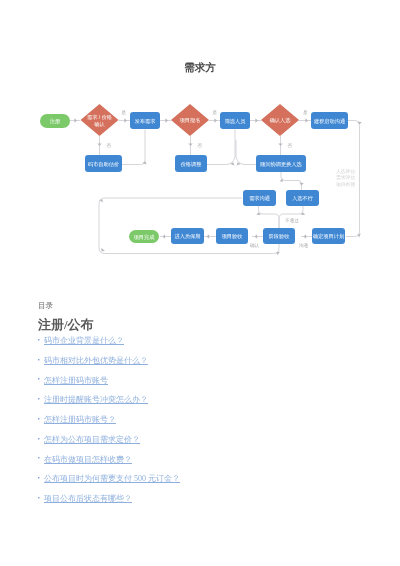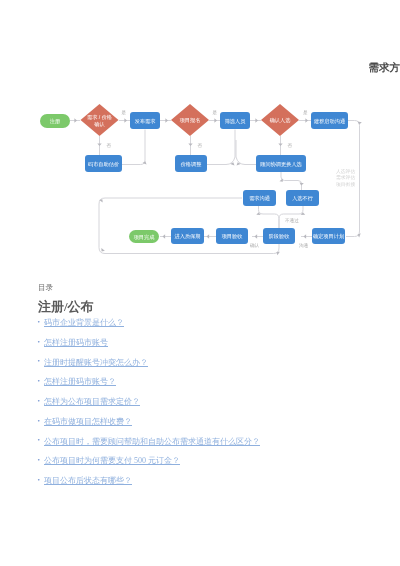--- a/index.html
+++ b/index.html
@@ -1,25 +1,25 @@
 <!DOCTYPE html>
 <html><head>
 <meta charset="utf-8">
 <style>
   html, body { margin:0; padding:0; }
   body {
     width:400px; height:566px; background:#ffffff;
     font-family:"Liberation Serif", serif;
   }
   .page { position:relative; width:400px; height:566px; overflow:hidden; background:#fff; }
-  .title { position:absolute; left:0; top:61px; width:400px; text-align:right;
+  .title { position:absolute; left:0; top:61px; width:400px; text-align:center;
            font-size:10.5px; color:#4a4a4a; font-weight:700; }
   .chart { position:absolute; left:0px; top:0px; width:400px; height:300px; }
   .toc { position:absolute; left:38px; top:283px; width:340px; }
-  .toc-h { font-size:7.6px; color:#6d6d6d; line-height:9px; }
+  .toc-h { font-size:7.6px; color:#6d6d6d; line-height:9px;margin-top:18px; }
   .toc-sub { font-size:13px; color:#5a5a5a; font-weight:700; line-height:9px; margin-top:9.5px;}
   ul.toc-list { margin:7.5px 0 0 0; padding:0; list-style:none;text-decoration:underline; }
   ul.toc-list li { font-size:8px; height:19.75px; position:relative; padding-left:6px;
                    line-height:9.6px; }
   ul.toc-list li:before { content:"\2022"; position:absolute; left:-0.5px; top:-0.2px;
                           color:#7a9ad4; font-size:7px; }
   ul.toc-list li a { color:#8fb0de; text-decoration:underline; }
 </style>
 </head>
 <body>
@@ -166,23 +166,23 @@
         <text x="336" y="179.4" fill="#cfcfcf" font-size="4.8" font-family="&quot;Liberation Sans&quot;, sans-serif">需求评估</text>
         <text x="336" y="185.8" fill="#cfcfcf" font-size="4.8" font-family="&quot;Liberation Sans&quot;, sans-serif">项目衔接</text>
       </g>
   </svg>
 
   <div class="toc">
     <div class="toc-h">目录</div>
     <div class="toc-sub">注册/公布</div>
     <ul class="toc-list">
         <li><a>码市企业背景是什么？</a></li>
+        <li><a>码市相对比外包优势是什么？</a></li>
         <li><a>怎样注册码市账号</a></li>
         <li><a>注册时提醒账号冲突怎么办？</a></li>
         <li><a>怎样注册码市账号？</a></li>
         <li><a>怎样为公布项目需求定价？</a></li>
         <li><a>在码市做项目怎样收费？</a></li>
-        <li><a>公布项目时，需要顾问帮助和自助公布需求通道有什么区分？</a></li>
         <li><a>公布项目时为何需要支付 500 元订金？</a></li>
         <li><a>项目公布后状态有哪些？</a></li>
       </ul>
   </div>
 </div>
 
 </body></html>

